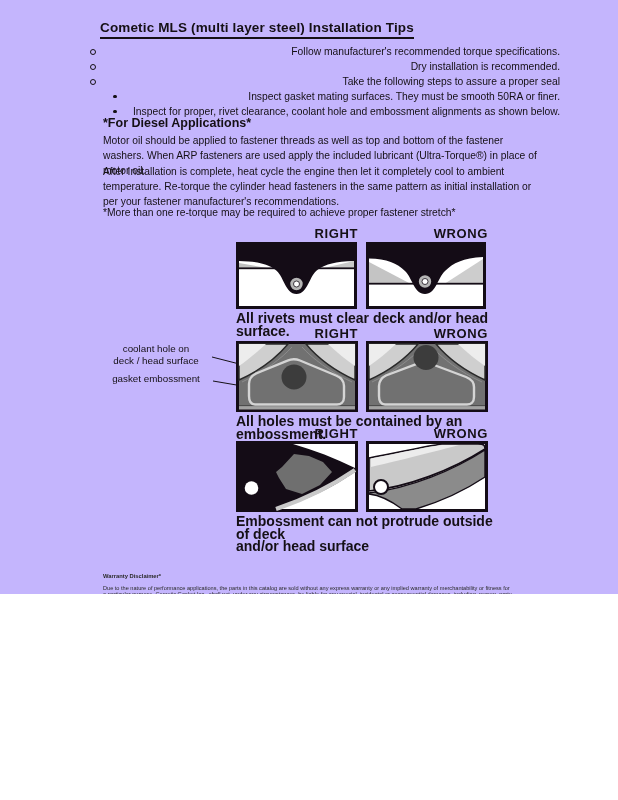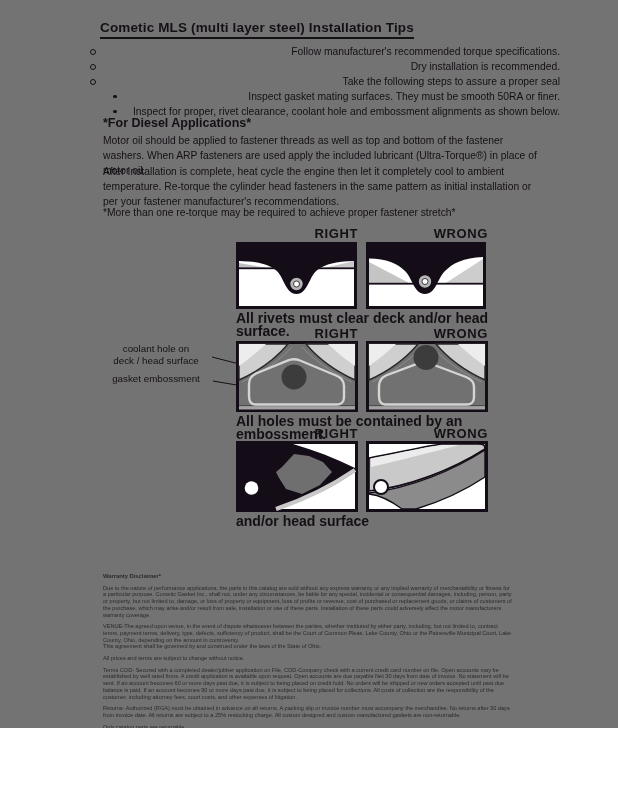--- a/index.html
+++ b/index.html
@@ -1,17 +1,17 @@
 <!DOCTYPE html>
 <html><head>
 <meta charset="utf-8">
 <style>
   html,body{margin:0;padding:0;background:#ffffff;}
   .page{
-    position:relative;width:618px;height:728px;background:#737373;
+    position:relative;width:618px;height:594px;background:#c4b5fd;
     font-family:"Liberation Sans", sans-serif;color:#151015;overflow:hidden;
   }
   .abs{position:absolute;}
   .doc-title{
     left:100px;top:20px;font-size:13.5px;font-weight:bold;letter-spacing:.15px;
     border-bottom:2px solid #151015;padding-bottom:2px;display:inline-block;white-space:nowrap;
   }
   .tips{left:90px;top:44px;width:470px;font-size:10.3px;line-height:15px;}
   .bullet-row{display:flex;align-items:flex-start;justify-content:space-between;}
   .b-marker{width:4px;height:4px;border:1px solid #151015;border-radius:50%;margin:5px 4px 0 0;flex:none;}
@@ -147,20 +147,21 @@
 
   <svg class="abs diagram-box" style="left:366px;top:441px;" width="122" height="71" viewBox="0 0 122 71">
     <rect x="1.5" y="1.5" width="119" height="68" fill="#ffffff" stroke="#140c16" stroke-width="3"></rect>
     <path d="M3,17 C35,11 60,5 76,3 L112,3 C118,3 119,4 119,8 C86,29 42,46 3,50 Z" fill="#c9c9c9" stroke="#140c16" stroke-width="1.6"></path>
     <path d="M5,17.5 C36,11.5 60,6 76,4 L93,4 C60,13 26,21 5,26 Z" fill="#ececec"></path>
     <path d="M3,52 C45,47 88,29 119,9 L119,36 C95,52 70,62 50,68 L36,68 C24,59 12,54 3,53 Z" fill="#8b8b8b" stroke="#140c16" stroke-width="1.4"></path>
     <circle cx="15" cy="46" r="7" fill="#ffffff" stroke="#140c16" stroke-width="2"></circle>
   </svg>
 
   <div class="abs dcaption" style="left:236px;top:515px;width:260px;">
+    <div>Embossment can not protrude outside of deck</div>
     <div>and/or head surface</div>
   </div>
 
   <div class="abs disclaimer">
     <p class="disc-head tight">Warranty Disclaimer*</p>
     <p style="margin-top:5px;">Due to the nature of performance applications, the parts in this catalog are sold without any express warranty or any implied warranty of merchantability or fitness for a particular purpose.  Cometic Gasket Inc., shall not, under any circumstances, be liable for any special, incidental or consequential damages, including, person, party or property, but not limited to, damage, or loss of property or equipment, loss of profits or revenue, cost of purchased or replacement goods, or claims of customers of the purchase, which may arise and/or result from sale, installation or use of these parts.  Installation of these parts could adversely affect the motor manufacturers warranty coverage.</p>
     <p class="tight">VENUE-The agreed upon venue, in the event of dispute whatsoever between the parties, whether instituted by either party, including, but not limited to, contract terms, payment terms, delivery, type, defects, sufficiency of product, shall be the Court of Common Pleas, Lake County, Ohio or the Painesville Municipal Court, Lake County, Ohio, depending on the amount in controversy.</p>
     <p>This agreement shall be governed by and construed under the laws of the State of Ohio.</p>
     <p>All prices and terms are subject to change without notice.</p>
     <p>Terms COD- Secured with a completed dealer/jobber application on File, COD-Company check with a current credit card number on file.  Open accounts may be established by well rated firms.  A credit application is available upon request.  Open accounts are due payable Net 30 days from date of invoice.  No statement will be sent.  If an account becomes 60 or more days past due, it is subject to being placed on credit hold.  No orders will be shipped or new orders accepted until past due balance is paid.  If an account becomes 90 or more days past due, it is subject to being placed for collections.  All costs of collection are the responsibility of the customer, including attorney fees, court costs, and other expenses of litigation.</p>

